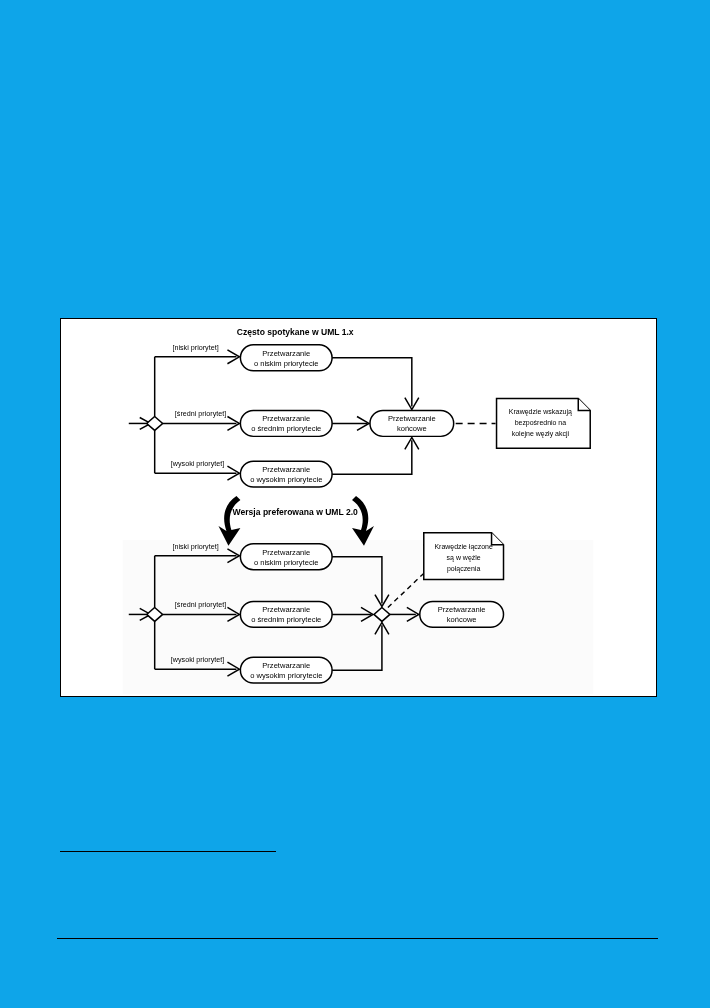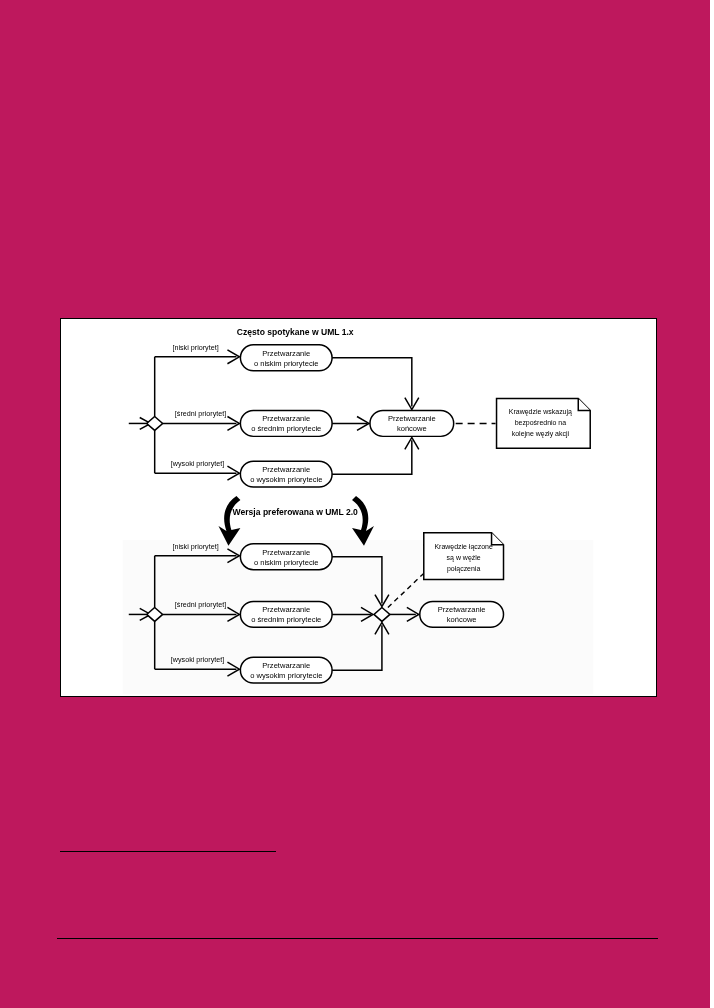--- a/index.html
+++ b/index.html
@@ -11,21 +11,21 @@
     width: 714px;
     height: 1008px;
     position: relative;
     font-family: "Liberation Sans", sans-serif;
     overflow: hidden;
   }
   .page {
     position: absolute;
     left: 0; top: 0;
     width: 710px; height: 1008px;
-    background: #be185d;
+    background: #0ea5e9;
     text-align: center;
   }
   .figure-frame {
     position: absolute;
     left: 60px;
     top: 318px;
     width: 597px;
     height: 379px;
     border: 1.4px solid #000000;
     box-sizing: border-box;

